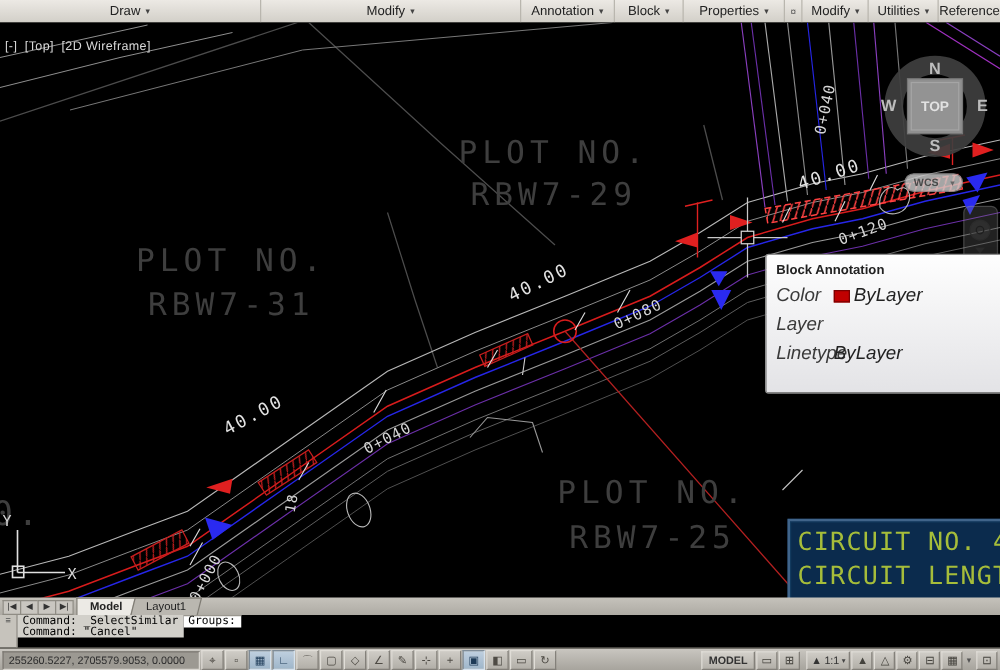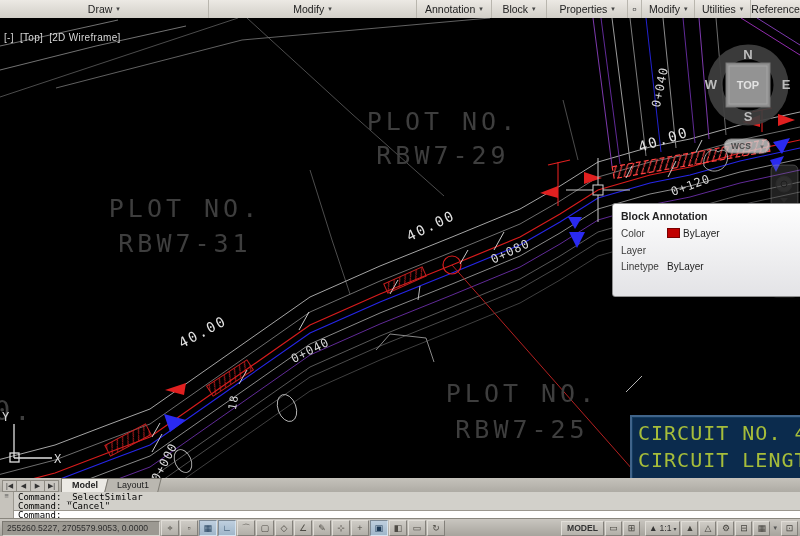--- a/index.html
+++ b/index.html
@@ -19,21 +19,21 @@
   
   .canvas{position:absolute;top:18px;left:0;width:800px;height:460px;background:#000;}
   .vplabel{position:absolute;top:2px;left:4px;color:#d8d8d8;font-size:10px;letter-spacing:.3px;margin-top:12px;}
   .vplabel span{margin-right:3px;cursor:pointer;}
 
   
   .tooltip{position:absolute;left:612px;top:185px;width:178px;
     background:linear-gradient(#fefefe,#e3e3e6);border:1px solid #8e8e8e;border-radius:3px;
     box-shadow:2px 3px 7px rgba(0,0,0,.5);padding:6px 8px 6px 8px;color:#222;}
   .tooltip .tt-title{font-size:10.5px;font-weight:bold;margin-bottom:6px;}
-  .tt-row{display:flex;font-size:10px;margin-bottom:4px;line-height:1.25;}
+  .tt-row{display:flex;font-size:15px;margin-bottom:4px;line-height:1.25;font-style:italic;}
   .tt-label{width:46px;color:#3a3a3a;flex:none;}
   .tt-val{color:#222;width:120px;word-break:break-all;}
   .swatch{display:inline-block;width:11px;height:8px;background:#c00000;
     border:1px solid #7a0000;margin-right:3px;vertical-align:-1px;}
 
   
   .circuit{position:absolute;left:630px;top:397px;width:175px;height:62px;overflow:hidden;
     background:#0b2b4d;border:2px solid #40648a;box-shadow:inset 0 0 0 1px #123a5e;
     color:#a6bd3a;font-family:"DejaVu Sans Mono",monospace;font-size:20px;
     letter-spacing:1px;line-height:27px;padding:3px 0 0 6px;white-space:nowrap;}
@@ -49,21 +49,21 @@
   .tab{height:13px;line-height:13px;padding:0 10px;border:1px solid #7e7b73;border-bottom:none;}
   .tab.active{background:#eceae5;font-weight:bold;}
   .tab.inactive{background:#bab7b0;transform:skewX(-14deg);margin-left:-3px;}
   .tab.inactive b{display:inline-block;transform:skewX(14deg);font-weight:normal;}
 
   
   .cmd{position:absolute;top:492px;left:0;width:800px;height:26px;display:flex;
     font-family:"DejaVu Sans Mono",monospace;font-size:9px;color:#000;}
   .cmd-gutter{width:13px;background:#c6c3bc;border-right:1px solid #9a978f;
     font-size:7px;color:#555;text-align:center;line-height:9px;}
-  .cmd-main{flex:1;display:flex;flex-direction:column;}
+  .cmd-main{flex:1;display:flex;}
   .cmd-hist{background:#d2d0ca;padding:1px 4px 0 4px;line-height:8.5px;height:17px;}
   .cmd-input{background:#fff;border-top:1px solid #9a978f;padding:0 4px;line-height:8px;height:9px;}
 
   
   .status{position:absolute;top:518px;left:0;width:800px;height:18px;display:flex;align-items:center;
     background:linear-gradient(#c9c6c0,#a5a29b);border-top:1px solid #89867e;font-size:9px;color:#333;}
   .coords{width:152px;height:13px;line-height:13px;margin-left:2px;padding-left:4px;
     background:#9c9992;border:1px solid #7c7972;border-right-color:#d8d5cf;border-bottom-color:#d8d5cf;
     color:#2d2d2d;white-space:nowrap;font-size:8.6px;}
   .tg{width:16px;height:14px;margin-left:1px;text-align:center;line-height:14px;font-size:9px;
@@ -342,21 +342,21 @@
     <div class="tab inactive"><b>Layout1</b></div>
   </div>
 
   <div class="cmd">
     <div class="cmd-gutter">≡</div>
     <div class="cmd-main">
       <div class="cmd-hist">
         <div>Command: _SelectSimilar</div>
         <div>Command: "Cancel"</div>
       </div>
-      <div class="cmd-input">Command:</div>
+      <div class="cmd-input">Groups:</div>
     </div>
   </div>
 
   <div class="status">
     <div class="coords">255260.5227, 2705579.9053, 0.0000</div>
     <div class="tg">⌖</div>
     <div class="tg">▫</div>
     <div class="tg on">▦</div>
     <div class="tg on">∟</div>
     <div class="tg">⌒</div>

